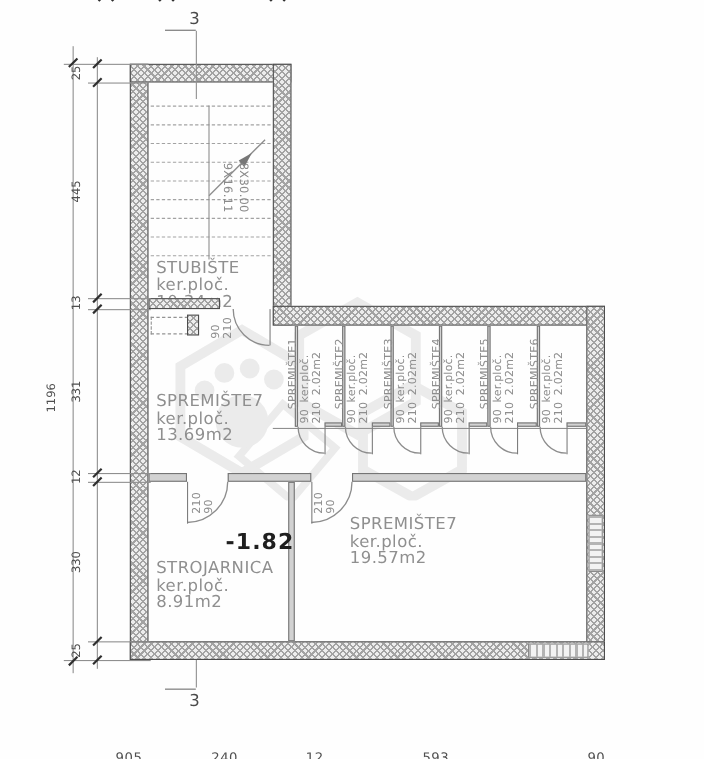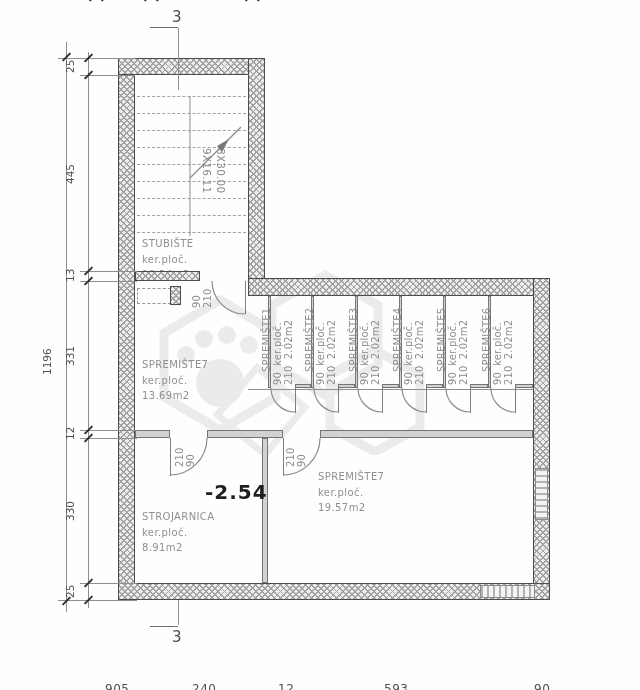--- a/index.html
+++ b/index.html
@@ -10,21 +10,21 @@
         background-image:
           repeating-linear-gradient(45deg,#a3a3a3 0 1.4px,transparent 1.4px 4.4px),
           repeating-linear-gradient(135deg,#a3a3a3 0 1.4px,transparent 1.4px 4.4px);}
   
   .pw{position:absolute;background:#d2d2d2;border:1px solid #757575;box-sizing:border-box;}
   .hl{position:absolute;height:1px;background:#8f8f8f;}
   .vl{position:absolute;width:1px;background:#8f8f8f;}
   .tr{position:absolute;left:137px;width:109px;height:0;border-top:1.5px dashed #a2a2a2;}
   .leaf{position:absolute;width:1.5px;background:#7e7e7e;}
   .tk{position:absolute;width:11px;height:2px;background:#2e2e2e;transform:rotate(-45deg);}
-  .lbl{position:absolute;color:#8f8f8f;font-size:10px;line-height:15.5px;letter-spacing:.4px;white-space:nowrap;}
+  .lbl{position:absolute;color:#8f8f8f;font-size:15px;line-height:15.5px;letter-spacing:.4px;white-space:nowrap;}
   .vt{position:absolute;height:11px;line-height:11px;white-space:nowrap;transform-origin:0 100%;
       transform:rotate(-90deg);font-size:10px;color:#8e8e8e;letter-spacing:.2px;}
   .vtc{position:absolute;height:12px;line-height:12px;white-space:nowrap;transform-origin:0 0;
       transform:rotate(90deg);font-size:10.5px;color:#8a8a8a;letter-spacing:.2px;}
   .dim{position:absolute;height:11px;line-height:11px;white-space:nowrap;transform-origin:0 100%;
       transform:rotate(-90deg);font-size:10.5px;color:#4f4f4f;}
   .dimh{position:absolute;font-size:12px;color:#4f4f4f;letter-spacing:.5px;}
   .gap6{padding-left:6px;}
   .sec{position:absolute;font-size:15px;color:#4a4a4a;}
   .arc{position:absolute;overflow:visible;}
@@ -180,21 +180,21 @@
   <div class="vt" style="left:185px;top:456px">210</div>
   <div class="vt" style="left:196px;top:456px">90</div>
 
   <svg class="arc" style="left:283px;top:438px" width="37" height="37" viewBox="0 0 37 37">
       <path d="M0 37 A37 37 0 0 0 37 0"></path>
     </svg>
   <div class="leaf" style="left:282.5px;top:438px;height:38px"></div>
   <div class="vt" style="left:296px;top:456px">210</div>
   <div class="vt" style="left:307px;top:456px">90</div>
 
-  <div class="lvl" style="left:205px;top:480px">-2.54</div>
+  <div class="lvl" style="left:205px;top:480px">-1.82</div>
 
   <div class="lbl" style="left:142px;top:509px">
     <div>STROJARNICA</div>
     <div>ker.ploč.</div>
     <div>8.91m2</div>
   </div>
   <div class="lbl" style="left:318px;top:469px">
     <div>SPREMIŠTE7</div>
     <div>ker.ploč.</div>
     <div>19.57m2</div>

